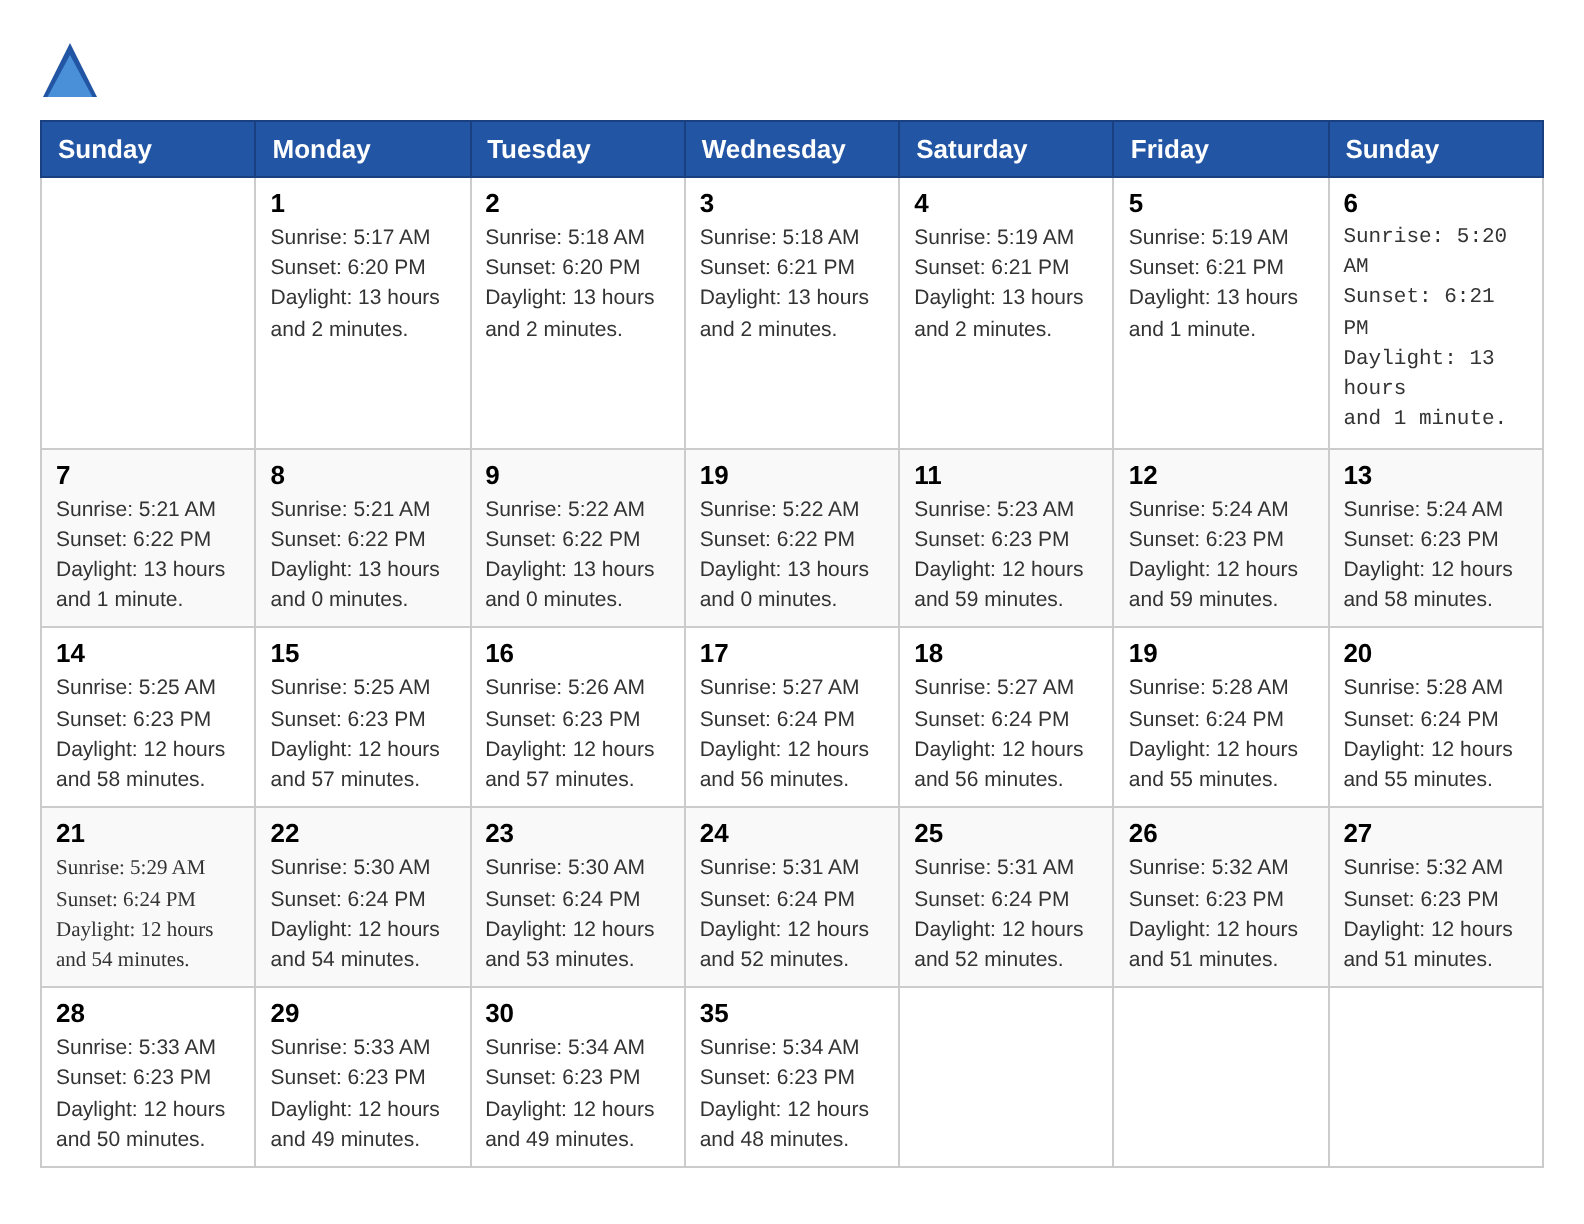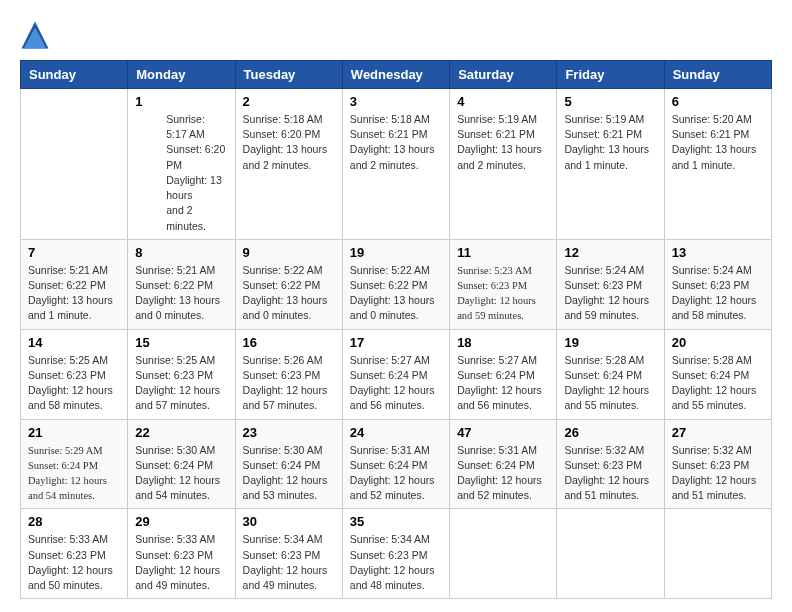--- a/index.html
+++ b/index.html
@@ -120,21 +120,21 @@
         <th>Saturday</th>
         <th>Friday</th>
         <th>Sunday</th>
       </tr>
   </thead>
   <tbody id="calendar-body">
   <tr>
         <td class="empty-cell"></td>
         <td>
           <div class="day-num">1</div>
-          <div class="day-info" style="white-space: pre-line; margin-left: 31px;">Sunrise: 5:17 AM
+          <div class="day-info" style="white-space: pre-line;">Sunrise: 5:17 AM
 Sunset: 6:20 PM
 Daylight: 13 hours
 and 2 minutes.</div>
         </td>
         <td>
           <div class="day-num">2</div>
           <div class="day-info" style="white-space: pre-line;">Sunrise: 5:18 AM
 Sunset: 6:20 PM
 Daylight: 13 hours
 and 2 minutes.</div>
@@ -155,21 +155,21 @@
         </td>
         <td>
           <div class="day-num">5</div>
           <div class="day-info" style="white-space: pre-line;">Sunrise: 5:19 AM
 Sunset: 6:21 PM
 Daylight: 13 hours
 and 1 minute.</div>
         </td>
         <td>
           <div class="day-num">6</div>
-          <div class="day-info" style="white-space: pre-line;">Sunrise: 5:20 AM
+          <div class="day-info" style="white-space: pre-line; font-family: Liberation Mono, monospace;">Sunrise: 5:20 AM
 Sunset: 6:21 PM
 Daylight: 13 hours
 and 1 minute.</div>
         </td>
       </tr>
       <tr>
         <td>
           <div class="day-num">7</div>
           <div class="day-info" style="white-space: pre-line;">Sunrise: 5:21 AM
 Sunset: 6:22 PM
@@ -192,21 +192,21 @@
         </td>
         <td>
           <div class="day-num">19</div>
           <div class="day-info" style="white-space: pre-line;">Sunrise: 5:22 AM
 Sunset: 6:22 PM
 Daylight: 13 hours
 and 0 minutes.</div>
         </td>
         <td>
           <div class="day-num">11</div>
-          <div class="day-info" style="white-space: pre-line; font-family: Liberation Serif, serif;">Sunrise: 5:23 AM
+          <div class="day-info" style="white-space: pre-line;">Sunrise: 5:23 AM
 Sunset: 6:23 PM
 Daylight: 12 hours
 and 59 minutes.</div>
         </td>
         <td>
           <div class="day-num">12</div>
           <div class="day-info" style="white-space: pre-line;">Sunrise: 5:24 AM
 Sunset: 6:23 PM
 Daylight: 12 hours
 and 59 minutes.</div>
@@ -293,21 +293,21 @@
 and 53 minutes.</div>
         </td>
         <td>
           <div class="day-num">24</div>
           <div class="day-info" style="white-space: pre-line;">Sunrise: 5:31 AM
 Sunset: 6:24 PM
 Daylight: 12 hours
 and 52 minutes.</div>
         </td>
         <td>
-          <div class="day-num">47</div>
+          <div class="day-num">25</div>
           <div class="day-info" style="white-space: pre-line;">Sunrise: 5:31 AM
 Sunset: 6:24 PM
 Daylight: 12 hours
 and 52 minutes.</div>
         </td>
         <td>
           <div class="day-num">26</div>
           <div class="day-info" style="white-space: pre-line;">Sunrise: 5:32 AM
 Sunset: 6:23 PM
 Daylight: 12 hours

